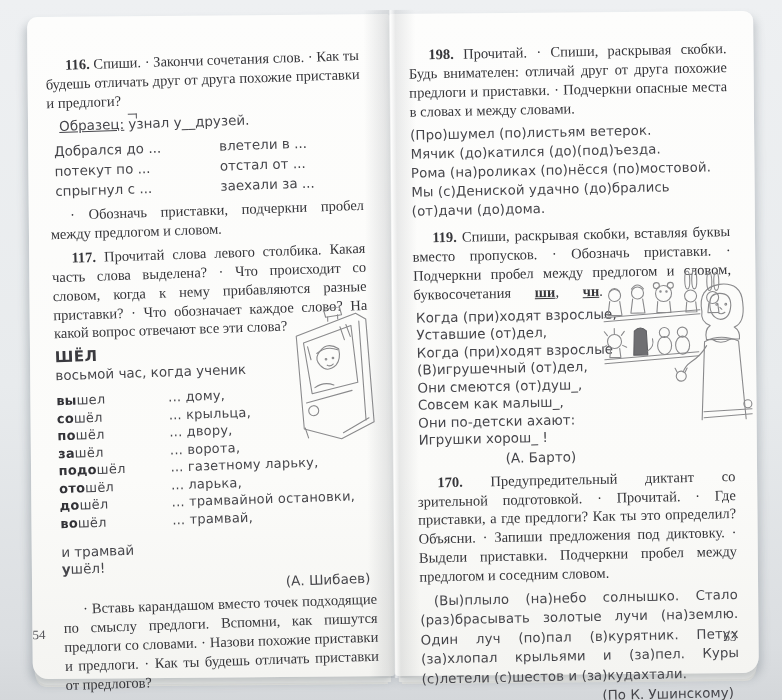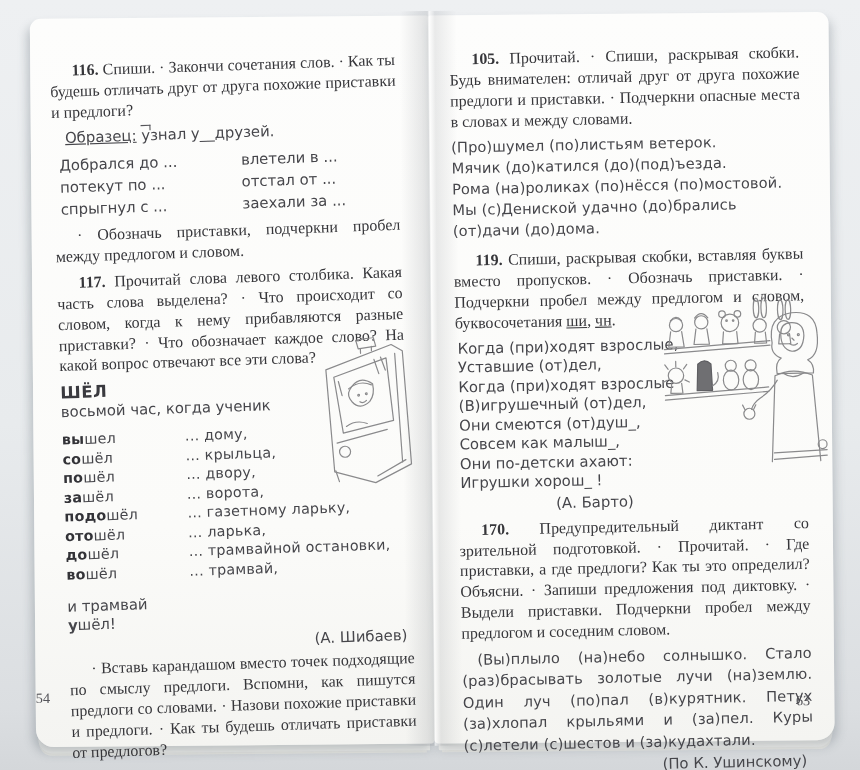--- a/index.html
+++ b/index.html
@@ -51,21 +51,21 @@
   .wrow .w { width:112px; flex:none; }
   .wrow b { font-weight:bold; color:#333338; }
   .coda { font-size:13.5px; line-height:17px; margin:12px 0 0; white-space:pre-line; }
   .author { text-align:right; font-size:13.5px; margin:2px 6px 4px 0; }
   .author.center { text-align:center; margin-right:70px; }
 
   .sentence { font-size:13.3px; line-height:19px; letter-spacing:.1px; margin:0; }
   .nowrap { white-space:nowrap; }
   .poemwrap { position:relative; }
   .poem { font-size:13.5px; line-height:17.5px; white-space:pre-line; width:225px; margin:2px 0 0 2px; }
-  .combo { font-weight:normal; text-decoration:underline; }
+  .combo { font-weight:bold; text-decoration:underline;margin-left:20px; }
 
   .pnum { position:absolute; font-size:13px; color:#55555a; font-family:"Liberation Serif",serif; }
   .pnum.l { left:0; bottom:36px; }
   .pnum.r { right:22px; bottom:28px; }
 
   .illu { position:absolute; pointer-events:none; }
   .illu svg { display:block; }
   .illu path, .illu line, .illu circle, .illu ellipse, .illu polyline {
     stroke:#8a8a8c; stroke-width:1.1; fill:none; stroke-linecap:round; stroke-linejoin:round;
   }
@@ -167,21 +167,21 @@
           </svg>
         </div>
 
       </div>
       <div class="pnum l">54</div>
     </div>
 
     <div class="page right">
       <div class="content">
 
-        <p class="serif-p"><span class="exnum">105.</span> <span>Прочитай. · Спиши, раскрывая скобки. Будь внимателен: отличай друг от друга похожие предлоги и приставки. · Подчеркни опасные места в словах и между словами.</span></p>
+        <p class="serif-p"><span class="exnum">198.</span> <span>Прочитай. · Спиши, раскрывая скобки. Будь внимателен: отличай друг от друга похожие предлоги и приставки. · Подчеркни опасные места в словах и между словами.</span></p>
 
         <p class="sentence sans nowrap">(Про)шумел (по)листьям ветерок.</p>
         <p class="sentence sans nowrap">Мячик (до)катился (до)(под)ъезда.</p>
         <p class="sentence sans nowrap">Рома (на)роликах (по)нёсся (по)мостовой.</p>
         <p class="sentence sans">Мы (с)Дениской удачно (до)брались (от)дачи (до)дома.</p>
 
         <p class="serif-p" style="margin-top:8px"><span class="exnum">119.</span> <span>Спиши, раскрывая скобки, вставляя буквы вместо пропусков. · Обозначь приставки. · Подчеркни пробел между предлогом и словом, буквосочетания </span><span class="combo">ши</span><span>, </span><span class="combo">чн</span><span>.</span></p>
 
         <div class="poemwrap">
           <div class="poem sans">Когда (при)ходят взрослые,

